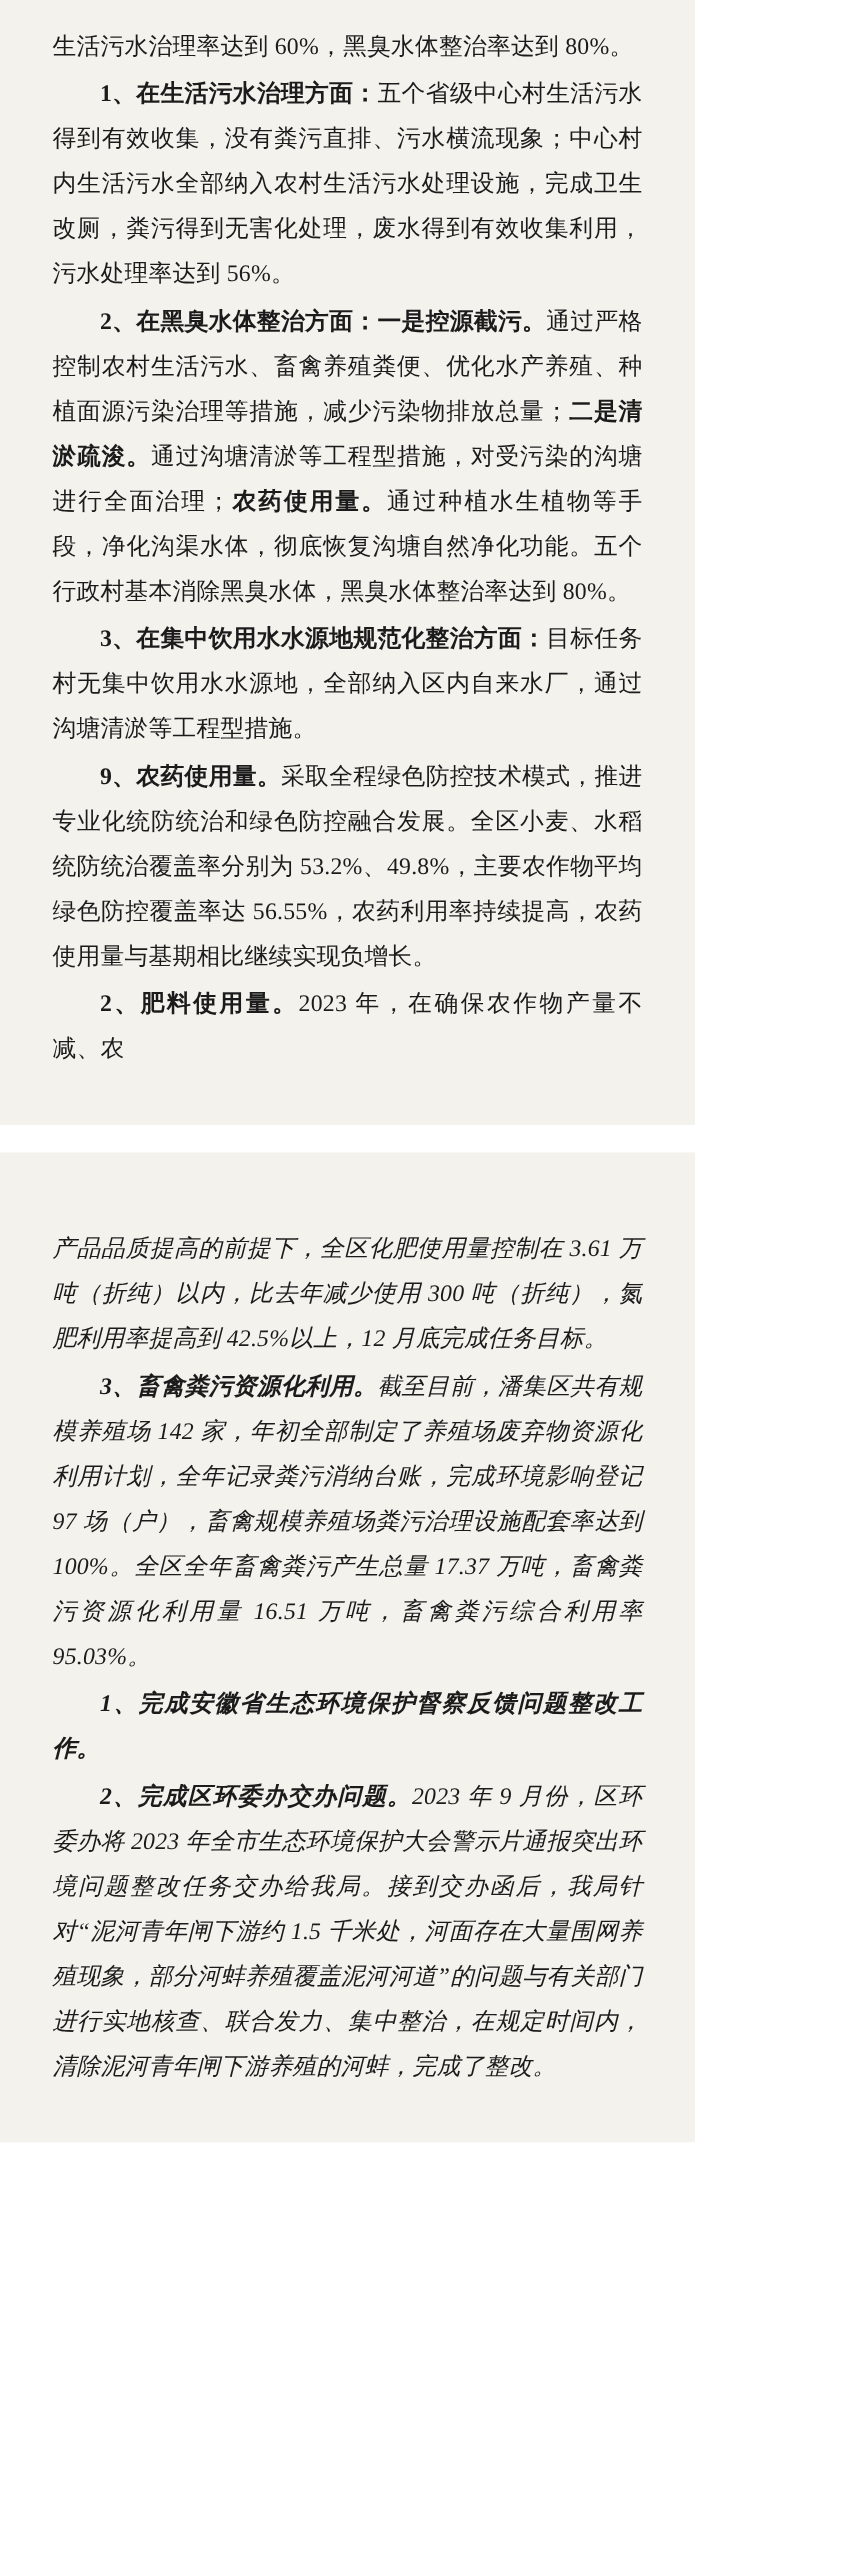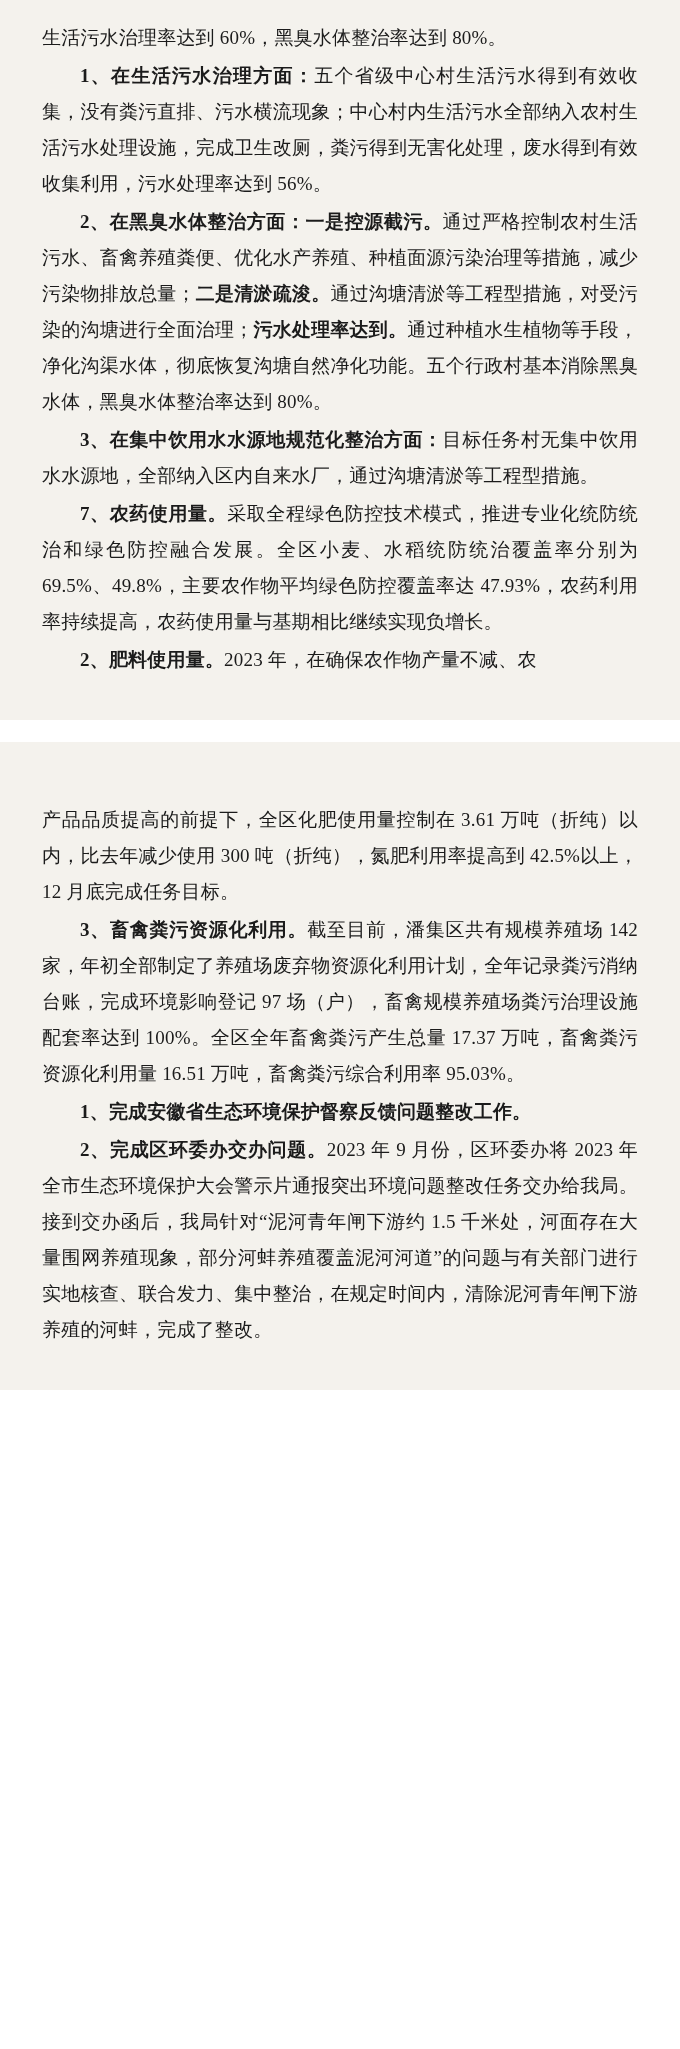--- a/index.html
+++ b/index.html
@@ -6,29 +6,30 @@
     margin: 0;
     padding: 0;
     background: #ffffff;
   }
   body {
     width: 680px;
     font-family: "Liberation Serif", "DejaVu Serif", serif;
     color: #1b1b1b;
   }
   .page {
-    width: 680px;
+    width: 556px;
     background: #f4f2ed;
     box-sizing: border-box;
   }
   .page-top {
     padding: 20px 42px 40px 42px;
   }
   .page-bottom {
     padding: 60px 42px 40px 42px;
+    font-style: italic;
   }
   .gap {
     width: 680px;
     height: 22px;
     background: #ffffff;
   }
   p {
     margin: 0 0 2px 0;
     font-size: 19px;
     line-height: 36px;
@@ -47,23 +48,23 @@
     margin-top: 28px;
   }
 </style>
 </head>
 <body>
 
 <div class="page page-top">
   <div id="top-body">
       <p class="noindent"><span>生活污水治理率达到 60%，黑臭水体整治率达到 80%。</span></p>
       <p class="indent"><span class="b">1、在生活污水治理方面：</span><span>五个省级中心村生活污水得到有效收集，没有粪污直排、污水横流现象；中心村内生活污水全部纳入农村生活污水处理设施，完成卫生改厕，粪污得到无害化处理，废水得到有效收集利用，污水处理率达到 56%。</span></p>
-      <p class="indent"><span class="b">2、在黑臭水体整治方面：</span><span class="b">一是控源截污。</span><span>通过严格控制农村生活污水、畜禽养殖粪便、优化水产养殖、种植面源污染治理等措施，减少污染物排放总量；</span><span class="b">二是清淤疏浚。</span><span>通过沟塘清淤等工程型措施，对受污染的沟塘进行全面治理；</span><span class="b">污水处理率达到。</span><span>通过种植水生植物等手段，净化沟渠水体，彻底恢复沟塘自然净化功能。五个行政村基本消除黑臭水体，黑臭水体整治率达到 80%。</span></p>
+      <p class="indent"><span class="b">2、在黑臭水体整治方面：</span><span class="b">一是控源截污。</span><span>通过严格控制农村生活污水、畜禽养殖粪便、优化水产养殖、种植面源污染治理等措施，减少污染物排放总量；</span><span class="b">二是清淤疏浚。</span><span>通过沟塘清淤等工程型措施，对受污染的沟塘进行全面治理；</span><span class="b">农药使用量。</span><span>通过种植水生植物等手段，净化沟渠水体，彻底恢复沟塘自然净化功能。五个行政村基本消除黑臭水体，黑臭水体整治率达到 80%。</span></p>
       <p class="indent"><span class="b">3、在集中饮用水水源地规范化整治方面：</span><span>目标任务村无集中饮用水水源地，全部纳入区内自来水厂，通过沟塘清淤等工程型措施。</span></p>
-      <p class="indent"><span class="b">7、农药使用量。</span><span>采取全程绿色防控技术模式，推进专业化统防统治和绿色防控融合发展。全区小麦、水稻统防统治覆盖率分别为 69.5%、49.8%，主要农作物平均绿色防控覆盖率达 47.93%，农药利用率持续提高，农药使用量与基期相比继续实现负增长。</span></p>
+      <p class="indent"><span class="b">9、农药使用量。</span><span>采取全程绿色防控技术模式，推进专业化统防统治和绿色防控融合发展。全区小麦、水稻统防统治覆盖率分别为 53.2%、49.8%，主要农作物平均绿色防控覆盖率达 56.55%，农药利用率持续提高，农药使用量与基期相比继续实现负增长。</span></p>
       <p class="indent"><span class="b">2、肥料使用量。</span><span>2023 年，在确保农作物产量不减、农</span></p>
     </div>
 </div>
 
 <div class="gap"></div>
 
 <div class="page page-bottom">
   <div id="bottom-body">
       <p class="noindent"><span>产品品质提高的前提下，全区化肥使用量控制在 3.61 万吨（折纯）以内，比去年减少使用 300 吨（折纯），氮肥利用率提高到 42.5%以上，12 月底完成任务目标。</span></p>
       <p class="indent"><span class="b">3、畜禽粪污资源化利用。</span><span>截至目前，潘集区共有规模养殖场 142 家，年初全部制定了养殖场废弃物资源化利用计划，全年记录粪污消纳台账，完成环境影响登记 97 场（户），畜禽规模养殖场粪污治理设施配套率达到 100%。全区全年畜禽粪污产生总量 17.37 万吨，畜禽粪污资源化利用量 16.51 万吨，畜禽粪污综合利用率 95.03%。</span></p>

